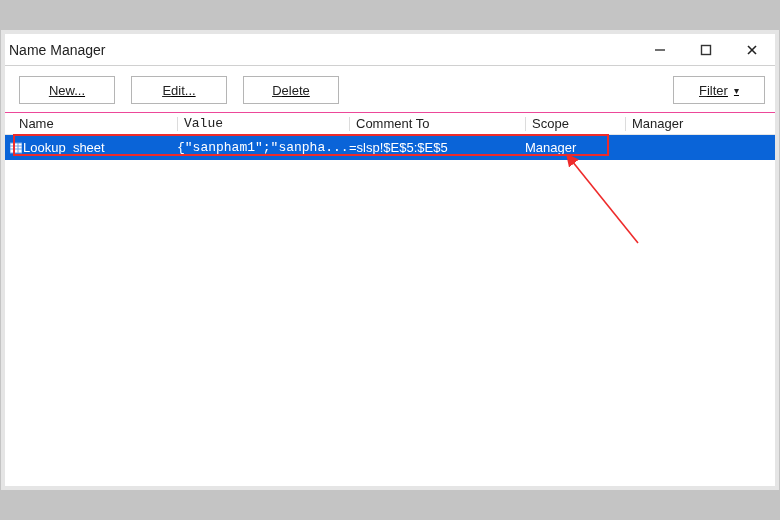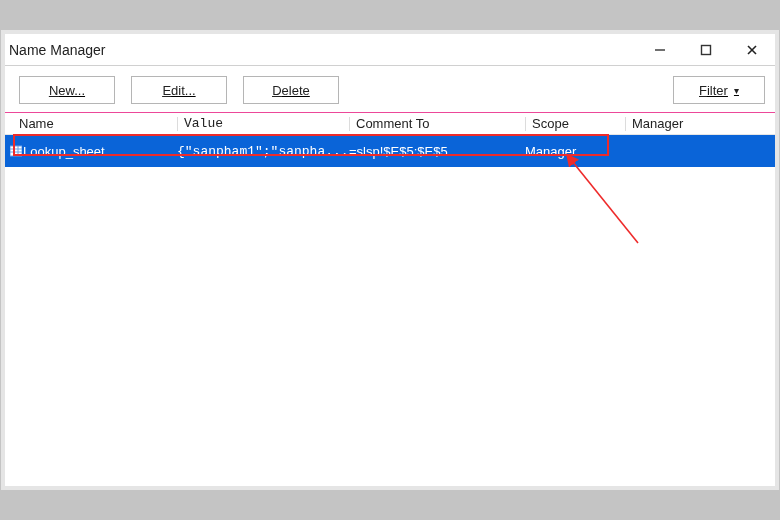--- a/index.html
+++ b/index.html
@@ -41,21 +41,21 @@
     .col-value  { width: 172px; font-family: Liberation Mono, monospace; }
     .col-refers { width: 176px; }
     .col-scope  { width: 100px; }
     .col-comment{ flex: 1; }
     .grid-header > div { border-right: 0px solid transparent; }
     .header-cell { display:flex; align-items:center; height:100%; }
     .header-cell:not(:first-child)::before{ content:""; width:1px; height:14px; background:#dcdcdc; margin-right:6px; }
 
     .grid-body { position: relative; }
     .row {
-      display: flex; height: 32px; align-items: center;
+      display: flex; height: 25px; align-items: center;
       font-size: 13px;
       padding-left: 14px;
     }
     .row.selected { background: #0a64d8; color: #fff; }
     .row-highlight {
       position: absolute;
       border: 2px solid #ee2b2b;
       pointer-events: none;
     }
     .row-icon {

